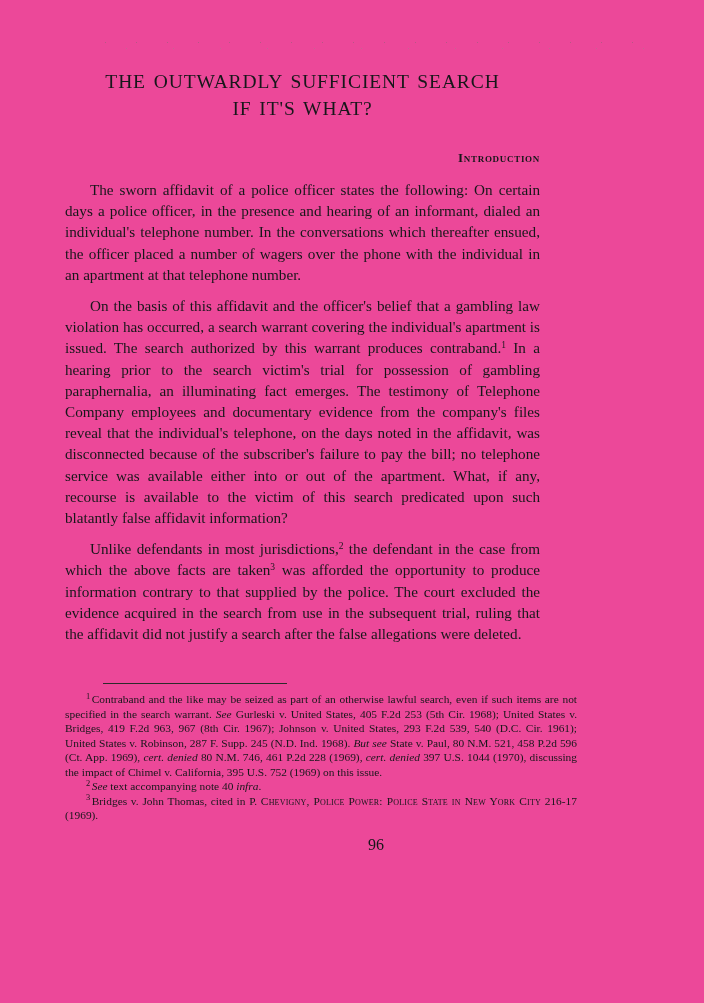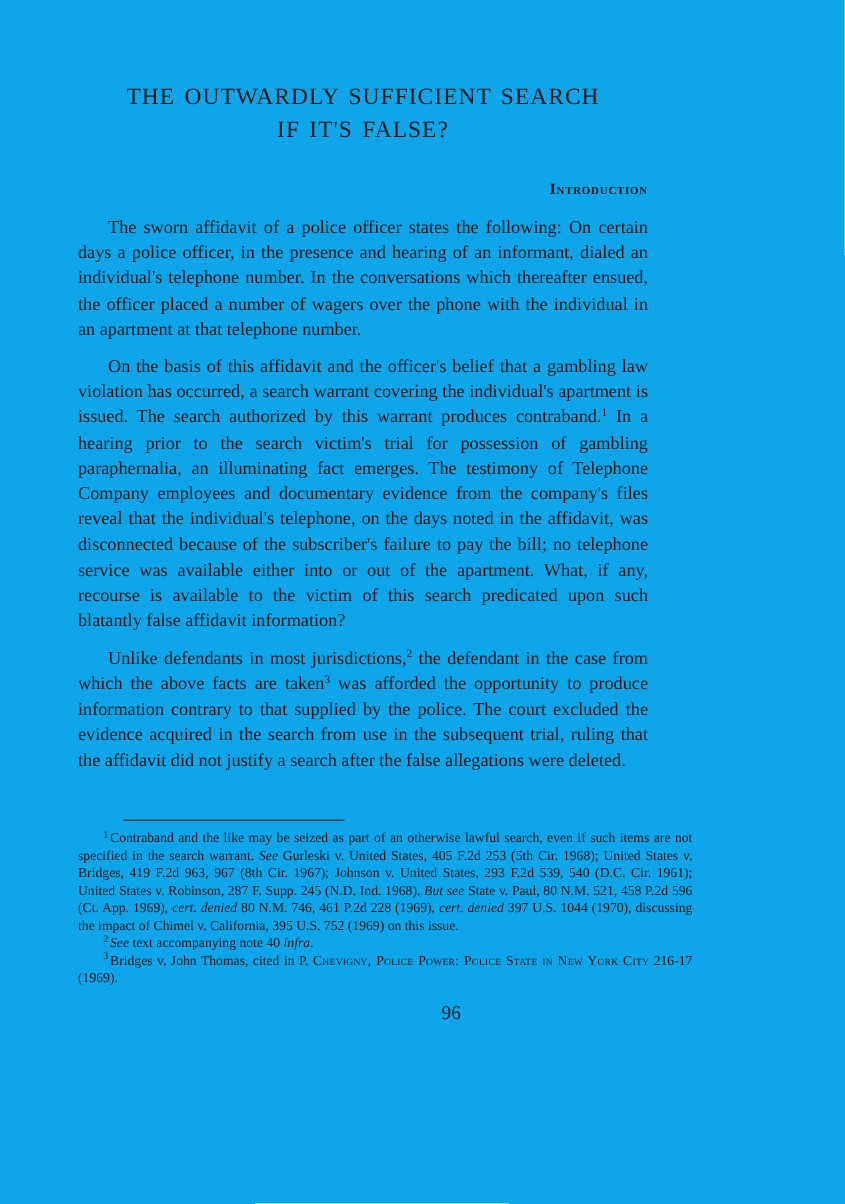--- a/index.html
+++ b/index.html
@@ -10,21 +10,21 @@
   }
   body {
     font-family: "Liberation Serif", "DejaVu Serif", serif;
     color: #17171a;
   }
   .page {
     position: relative;
     width: 704px;
     height: 1003px;
     margin: 0 auto;
-    background: #0ea5e9;
+    background: #ec4899;
     overflow: hidden;
   }
   
   .speckle-band {
     position: absolute;
     left: 90px;
     top: 36px;
     width: 560px;
     height: 14px;
     opacity: 0.40;
@@ -129,21 +129,21 @@
 <body>
 
 <div class="page">
 
   <div class="speckle-band"></div>
 
   <div class="content">
 
     <h1 class="title">
       <span class="tline">THE OUTWARDLY SUFFICIENT SEARCH</span>
-      <span class="tline">IF IT'S FALSE?</span>
+      <span class="tline">IF IT'S WHAT?</span>
     </h1>
 
     <h2 class="section-heading">Introduction</h2>
 
     <div class="body-text">
 
       <p class="para"><span>The sworn affidavit of a police officer states the following: On certain days a police officer, in the presence and hearing of an informant, dialed an individual's telephone number. In the conversations which thereafter ensued, the officer placed a number of wagers over the phone with the individual in an apartment at that telephone number.</span></p>
 
       <p class="para"><span>On the basis of this affidavit and the officer's belief that a gambling law violation has occurred, a search warrant covering the individual's apartment is issued. The search authorized by this warrant produces contraband.</span><sup class="fn">1</sup><span> In a hearing prior to the search victim's trial for possession of gambling paraphernalia, an illuminating fact emerges. The testimony of Telephone Company employees and documentary evidence from the company's files reveal that the individual's telephone, on the days noted in the affidavit, was disconnected because of the subscriber's failure to pay the bill; no telephone service was available either into or out of the apartment. What, if any, recourse is available to the victim of this search predicated upon such blatantly false affidavit information?</span></p>
 

